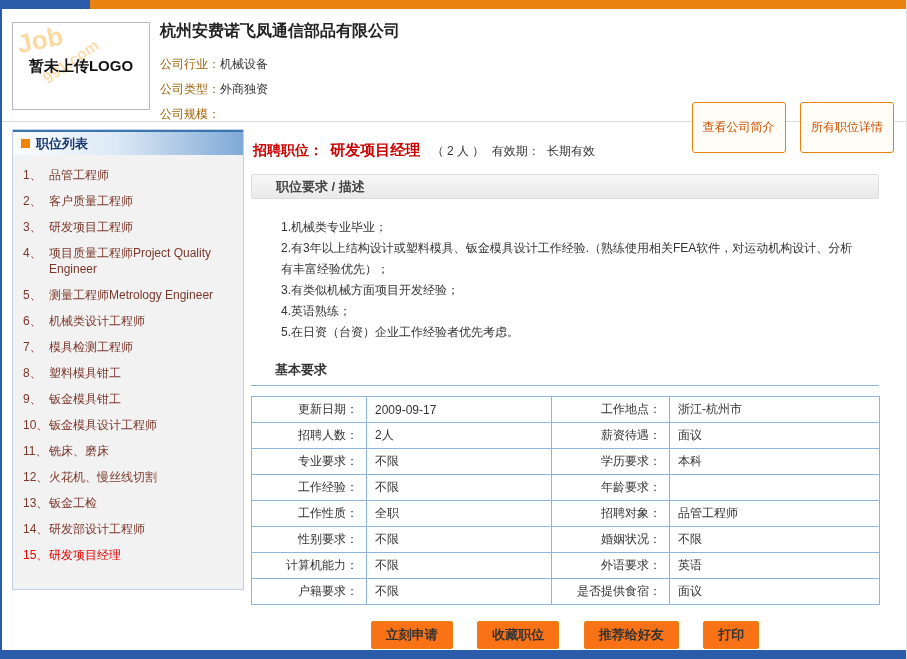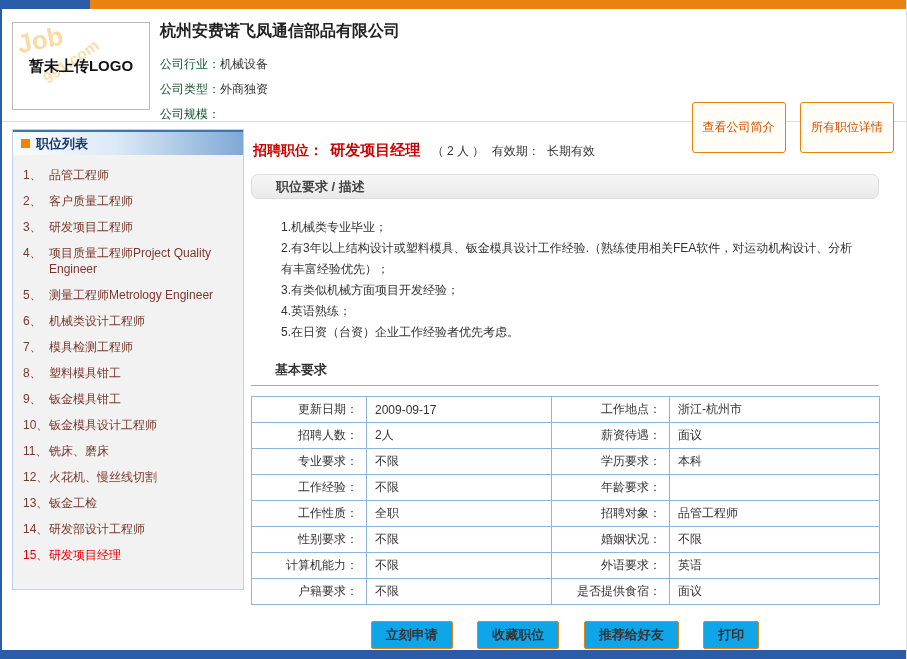--- a/index.html
+++ b/index.html
@@ -36,21 +36,21 @@
     display: flex; align-items: center; justify-content: center;
     overflow: hidden;
   }
   .logo-text { font-size: 15px; font-weight: bold; color: #111; z-index: 2; }
   .wm { position: absolute; color: #f6a21c; font-weight: bold; pointer-events: none; }
   .wm1 { top: 2px; left: 4px; font-size: 26px; opacity: .4; transform: rotate(-12deg); }
   .wm2 { top: 30px; left: 26px; font-size: 16px; opacity: .35; transform: rotate(-35deg); }
   .company-info { margin-left: 158px; padding-top: 12px; }
   .company-name { font-size: 16px; font-weight: bold; color: #222; margin-bottom: 10px; }
   .cfield { font-size: 12px; color: #333; line-height: 25px; }
-  .cfield .flabel { color: #14532d; }
+  .cfield .flabel { color: #a16207; }
   .header-buttons { position: absolute; right: 12px; top: 93px; }
   .hbtn {
     border: 1px solid #e8820c; background: #fffdf6; color: #d14f00;
     font-size: 12px; padding: 16px 10px; margin-left: 10px;
     border-radius: 3px; cursor: pointer;
     font-family: inherit;
   }
   
   .content { display: flex; padding: 7px 10px 0 10px; gap: 1px; }
   
@@ -77,21 +77,21 @@
   .job-item.current .jl, .job-item.current .num { color: #e60000; }
   
   .main { flex: 1; padding: 4px 6px 0 6px; }
   .job-title-line { margin: 8px 0 14px 2px; font-size: 12px; color: #333; }
   .red-label { color: #cc0000; font-weight: bold; font-size: 14px; }
   .red-title { color: #cc0000; font-weight: bold; font-size: 15px; margin: 0 8px 0 4px; }
   .jt-plain { font-size: 12px; color: #333; margin-right: 4px; }
   .section-bar {
     width: 628px; height: 25px; line-height: 24px;
     background: linear-gradient(to bottom, #f7f7f7, #e9e9e9);
-    border: 1px solid #ddd; border-radius: 7px;
+    border: 1px solid #ddd; border-radius: 2px;
     padding-left: 24px;
     font-size: 13px; font-weight: bold; color: #444;
   }
   .desc { padding: 18px 10px 12px 4px; width: 620px; }
   .desc p { font-size: 12px; color: #333; line-height: 21px; margin-left: 26px; }
   .basic-title {
     width: 628px;
     font-size: 13px; font-weight: bold; color: #333;
     padding: 6px 0 6px 24px;
     border-bottom: 1px solid #8fb4dc;
@@ -101,21 +101,21 @@
   .req-table td {
     border: 1px solid #8fb4dc;
     height: 26px; font-size: 12px; color: #333;
     padding: 2px 8px; background: #fff;
   }
   .req-table td.lbl { text-align: right; }
   .req-table td.val { text-align: left; }
   .c1 { width: 115px; } .c2 { width: 185px; } .c3 { width: 118px; } .c4 { width: 210px; }
   .actions { width: 628px; text-align: center; margin-top: 16px; }
   .abtn {
-    border: 1px solid #e8820c; background: #0ea5e9; color: #333;
+    border: 1px solid #e8820c; background: #f97316; color: #333;
     font-size: 13px; font-weight: bold;
     padding: 4px 14px; margin: 0 10px;
     border-radius: 2px; cursor: pointer;
     font-family: inherit;
   }
   
   .footer-bar { position: absolute; left: 0; right: 0; bottom: 0; height: 9px; background: #2a5caa; }
 </style>
 </head>
 <body>

